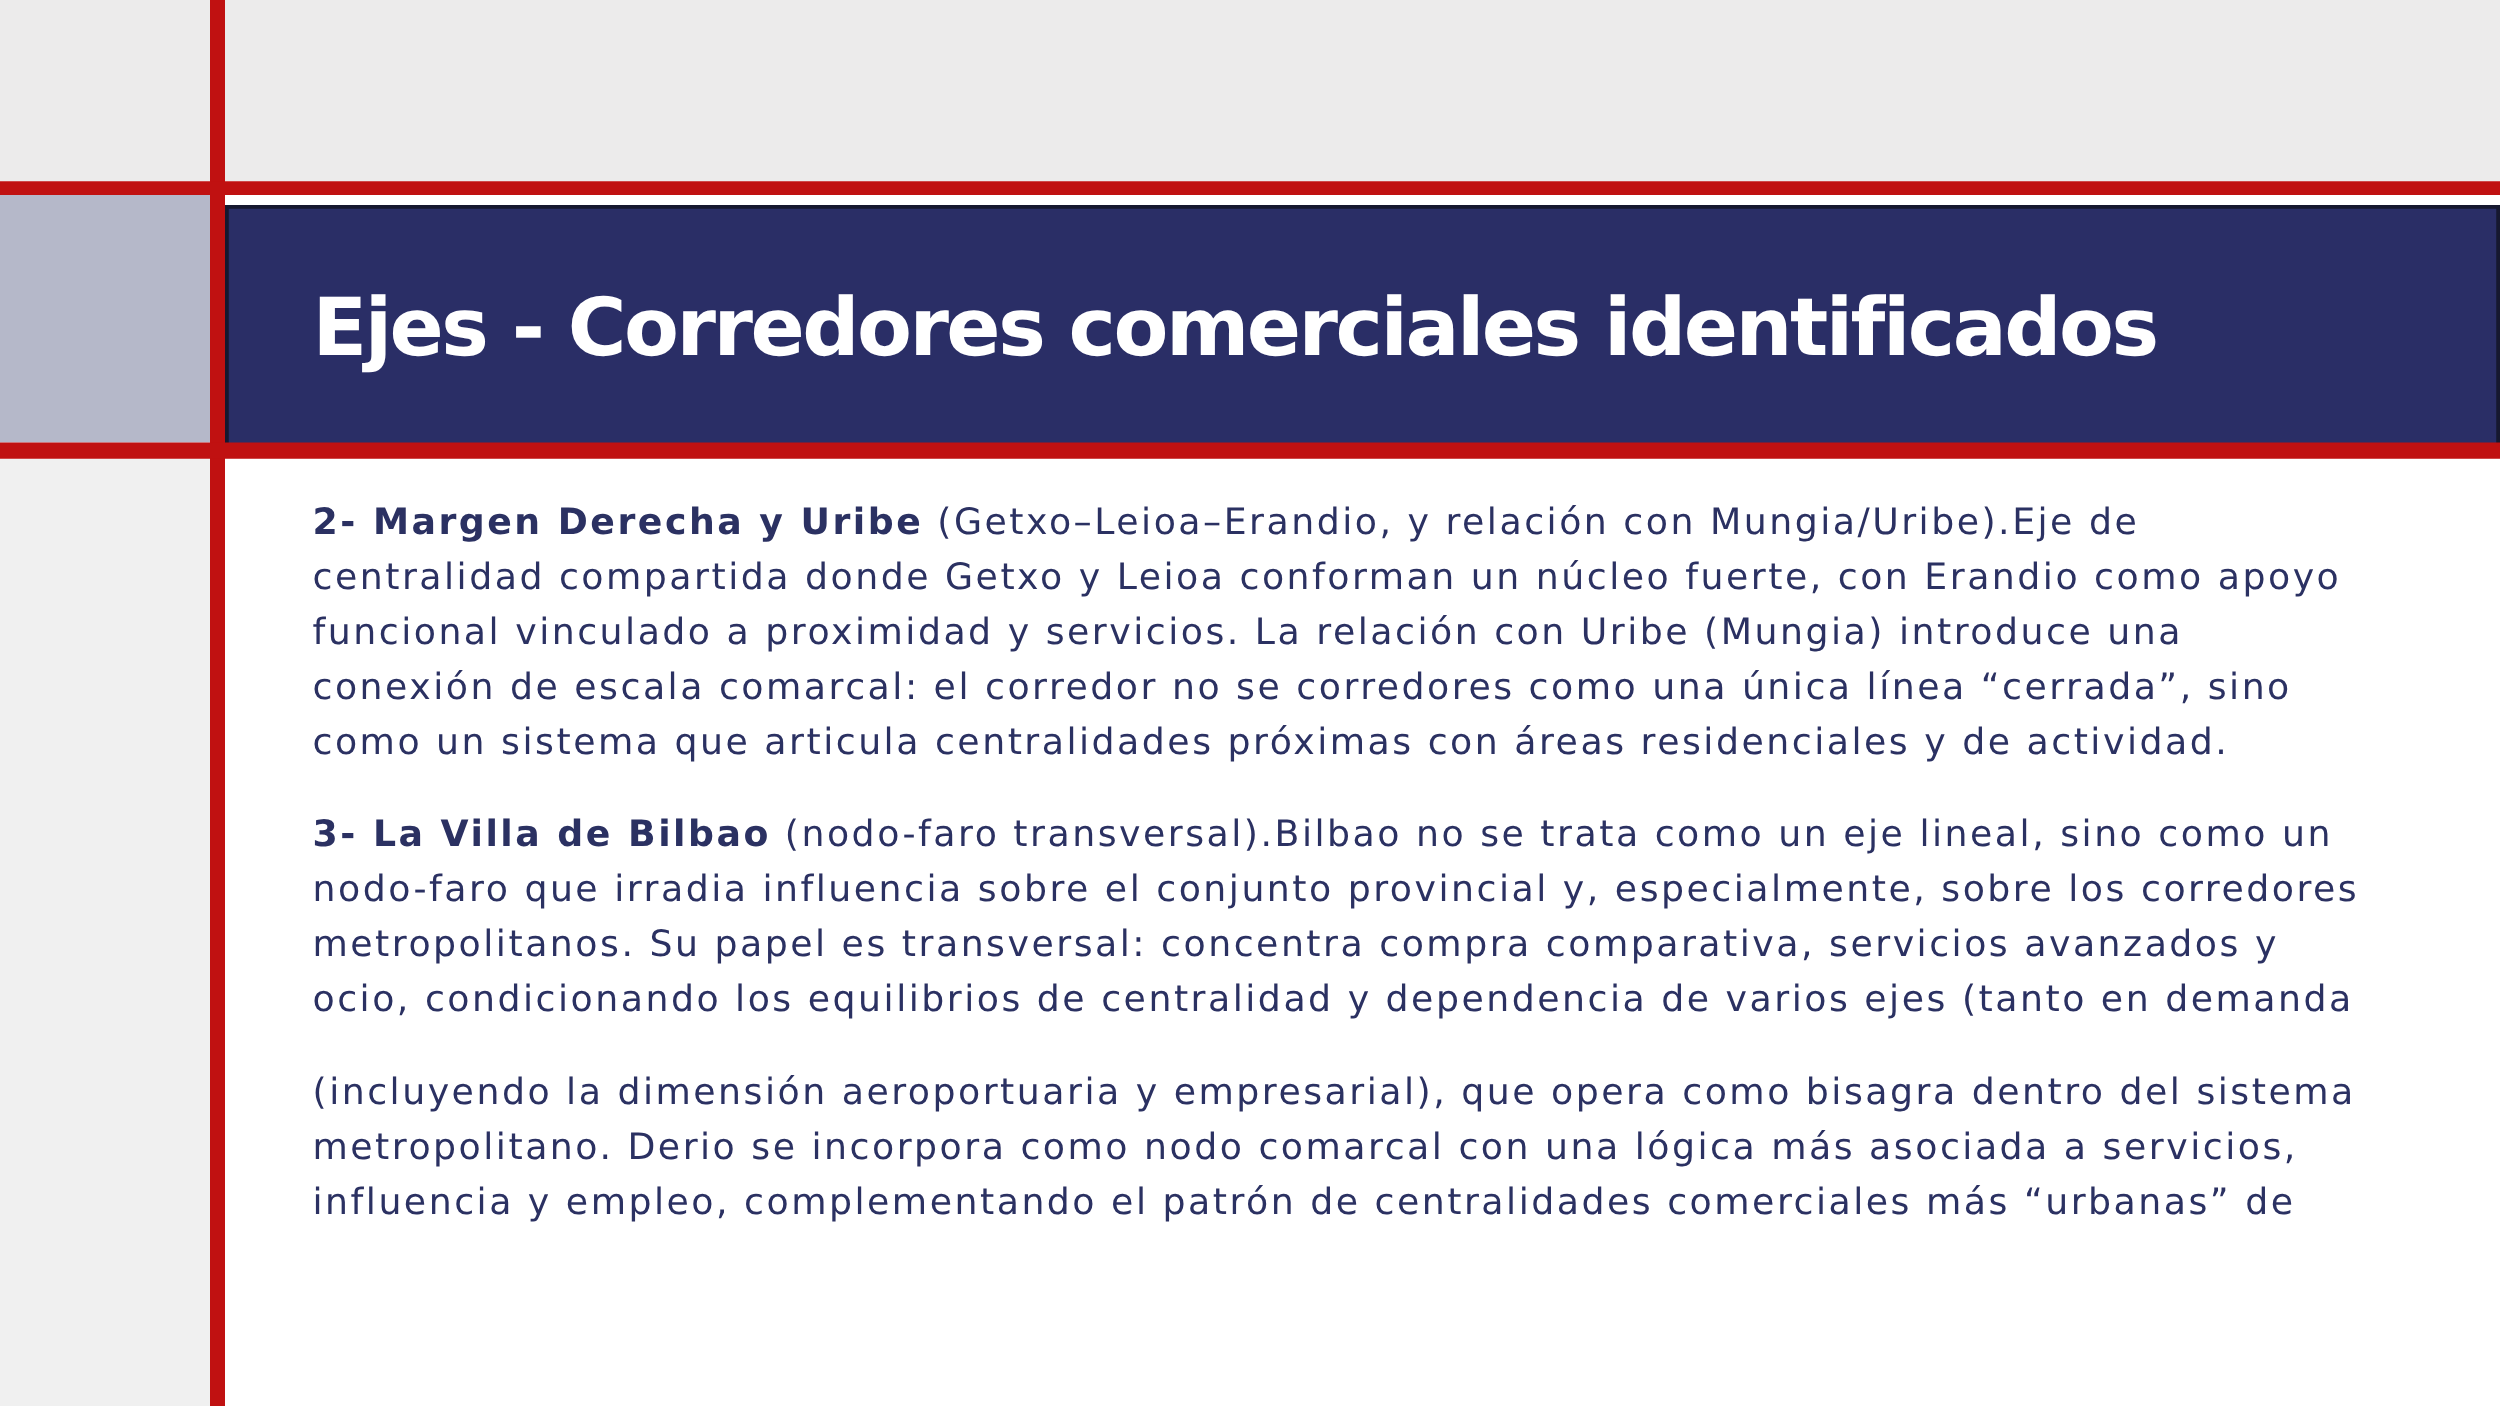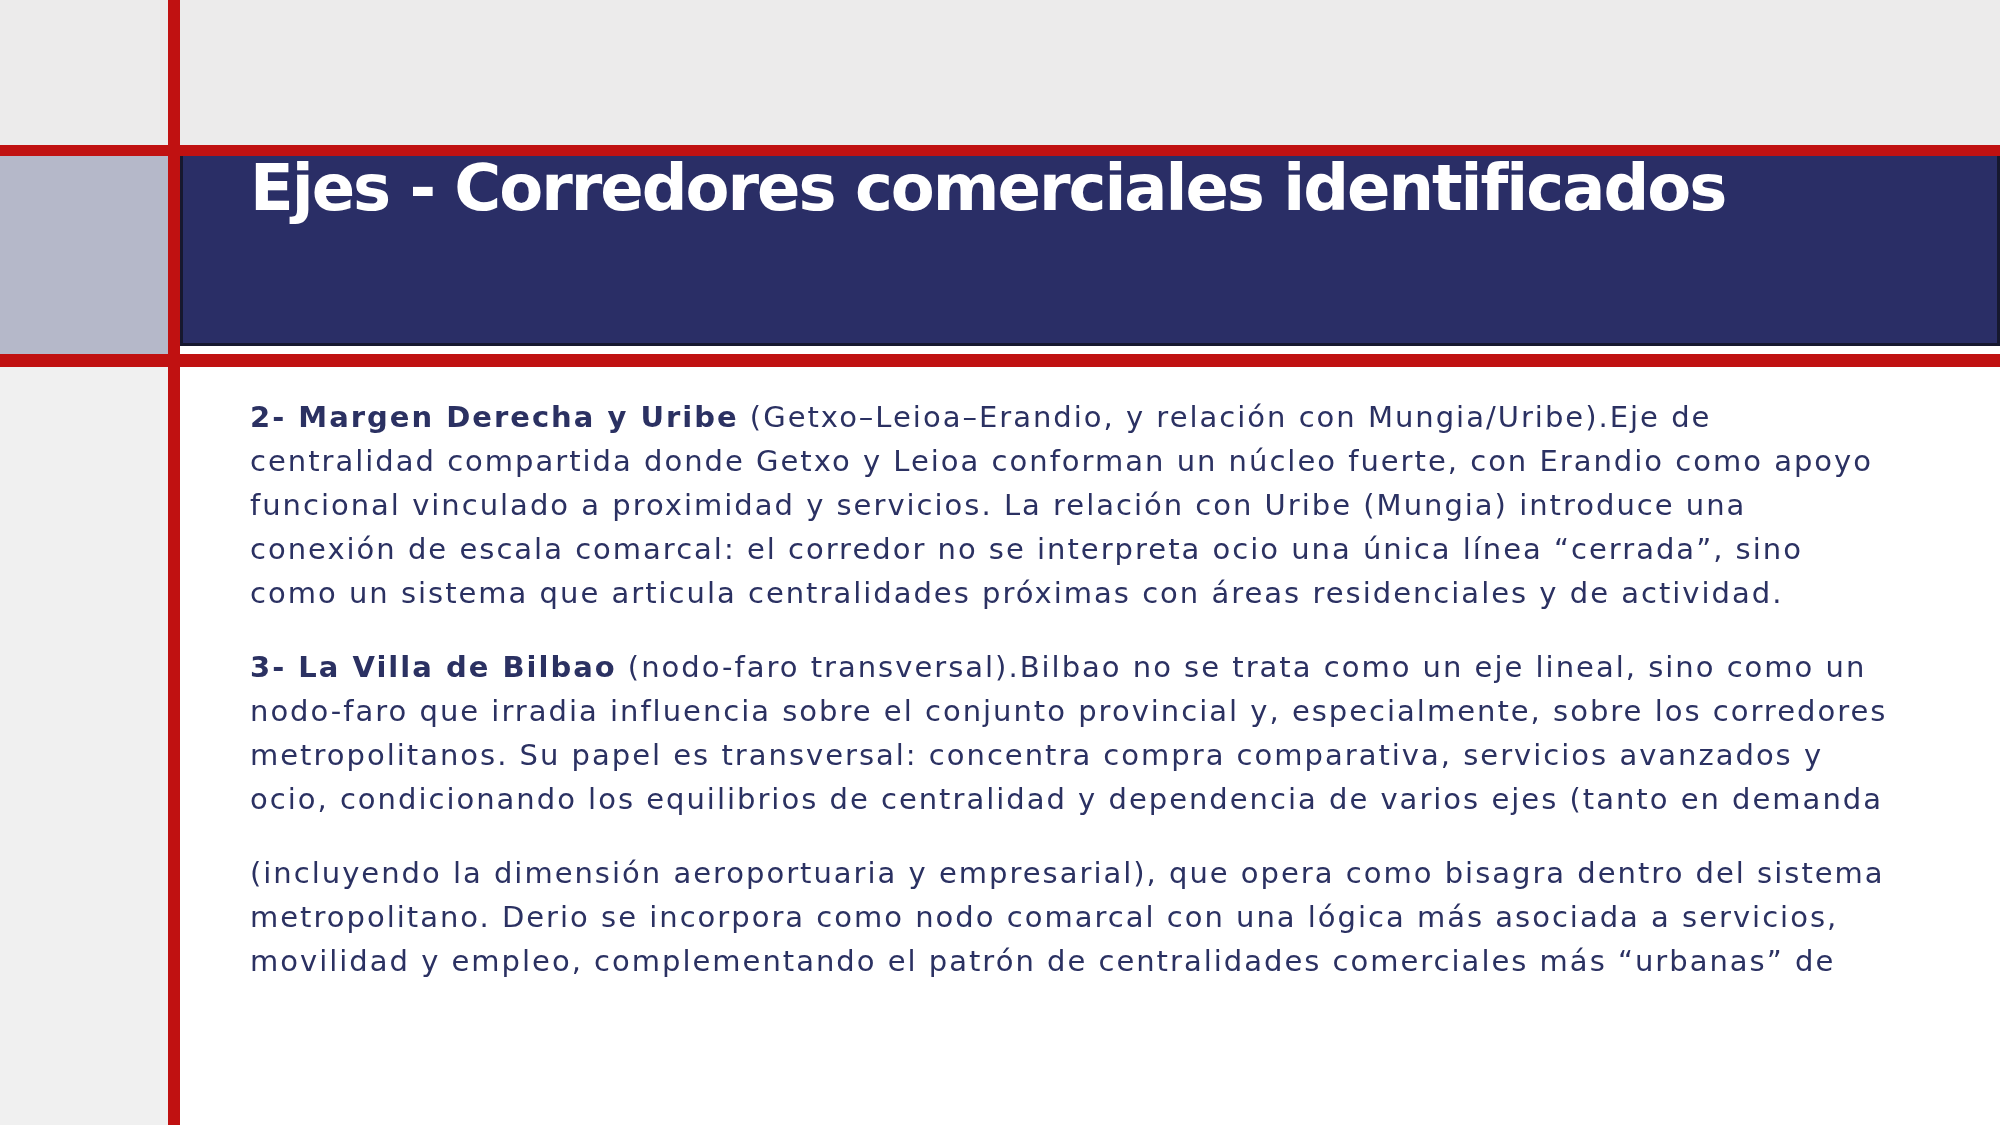--- a/index.html
+++ b/index.html
@@ -21,24 +21,24 @@
   }
   .slide { position: relative; width: 2000px; height: 1125px; background: var(--content_bg); }
 
   
   .top-band   { position: absolute; left: 0; top: 0;   width: 2000px; height: 145px; background: var(--gray_top); }
   .left-band  { position: absolute; left: 0; top: 367px; width: 168px; height: 758px; background: var(--gray_left); }
   .accent-box { position: absolute; left: 0; top: 156px; width: 168px; height: 198px; background: var(--lavender); }
 
   
   .banner {
-    position: absolute; left: 180px; top: 148px; width: 1820px; height: 198px;
+    position: absolute; left: 180px; top: 164px; width: 1820px; height: 198px;
     background: var(--navy);
     border: 3px solid var(--navy_border);
-    display: flex; 
+    display: flex; align-items: center;
     padding-left: 67px;
     z-index: 2;
   }
   .banner h1 {
     color: var(--title_text);
     font-size: 64px;
     font-weight: bold;
     letter-spacing: -2px;
     white-space: nowrap;
   }
@@ -78,28 +78,28 @@
 
   <div class="vline"></div>
   <div class="hline-a"></div>
   <div class="hline-b"></div>
 
   <div class="slide-body">
       <div class="paragraph">
         <div class="text-line"><b>2- Margen Derecha y Uribe</b> (Getxo–Leioa–Erandio, y relación con Mungia/Uribe).Eje de</div>
         <div class="text-line">centralidad compartida donde Getxo y Leioa conforman un núcleo fuerte, con Erandio como apoyo</div>
         <div class="text-line">funcional vinculado a proximidad y servicios. La relación con Uribe (Mungia) introduce una</div>
-        <div class="text-line">conexión de escala comarcal: el corredor no se interpreta ocio una única línea “cerrada”, sino</div>
+        <div class="text-line">conexión de escala comarcal: el corredor no se corredores como una única línea “cerrada”, sino</div>
         <div class="text-line">como un sistema que articula centralidades próximas con áreas residenciales y de actividad.</div>
       </div>
       <div class="paragraph">
         <div class="text-line"><b>3- La Villa de Bilbao</b> (nodo-faro transversal).Bilbao no se trata como un eje lineal, sino como un</div>
         <div class="text-line">nodo-faro que irradia influencia sobre el conjunto provincial y, especialmente, sobre los corredores</div>
         <div class="text-line">metropolitanos. Su papel es transversal: concentra compra comparativa, servicios avanzados y</div>
         <div class="text-line">ocio, condicionando los equilibrios de centralidad y dependencia de varios ejes (tanto en demanda</div>
       </div>
       <div class="paragraph">
         <div class="text-line">(incluyendo la dimensión aeroportuaria y empresarial), que opera como bisagra dentro del sistema</div>
         <div class="text-line">metropolitano. Derio se incorpora como nodo comarcal con una lógica más asociada a servicios,</div>
-        <div class="text-line">movilidad y empleo, complementando el patrón de centralidades comerciales más “urbanas” de</div>
+        <div class="text-line">influencia y empleo, complementando el patrón de centralidades comerciales más “urbanas” de</div>
       </div>
     </div>
 </div>
 
 </body></html>

